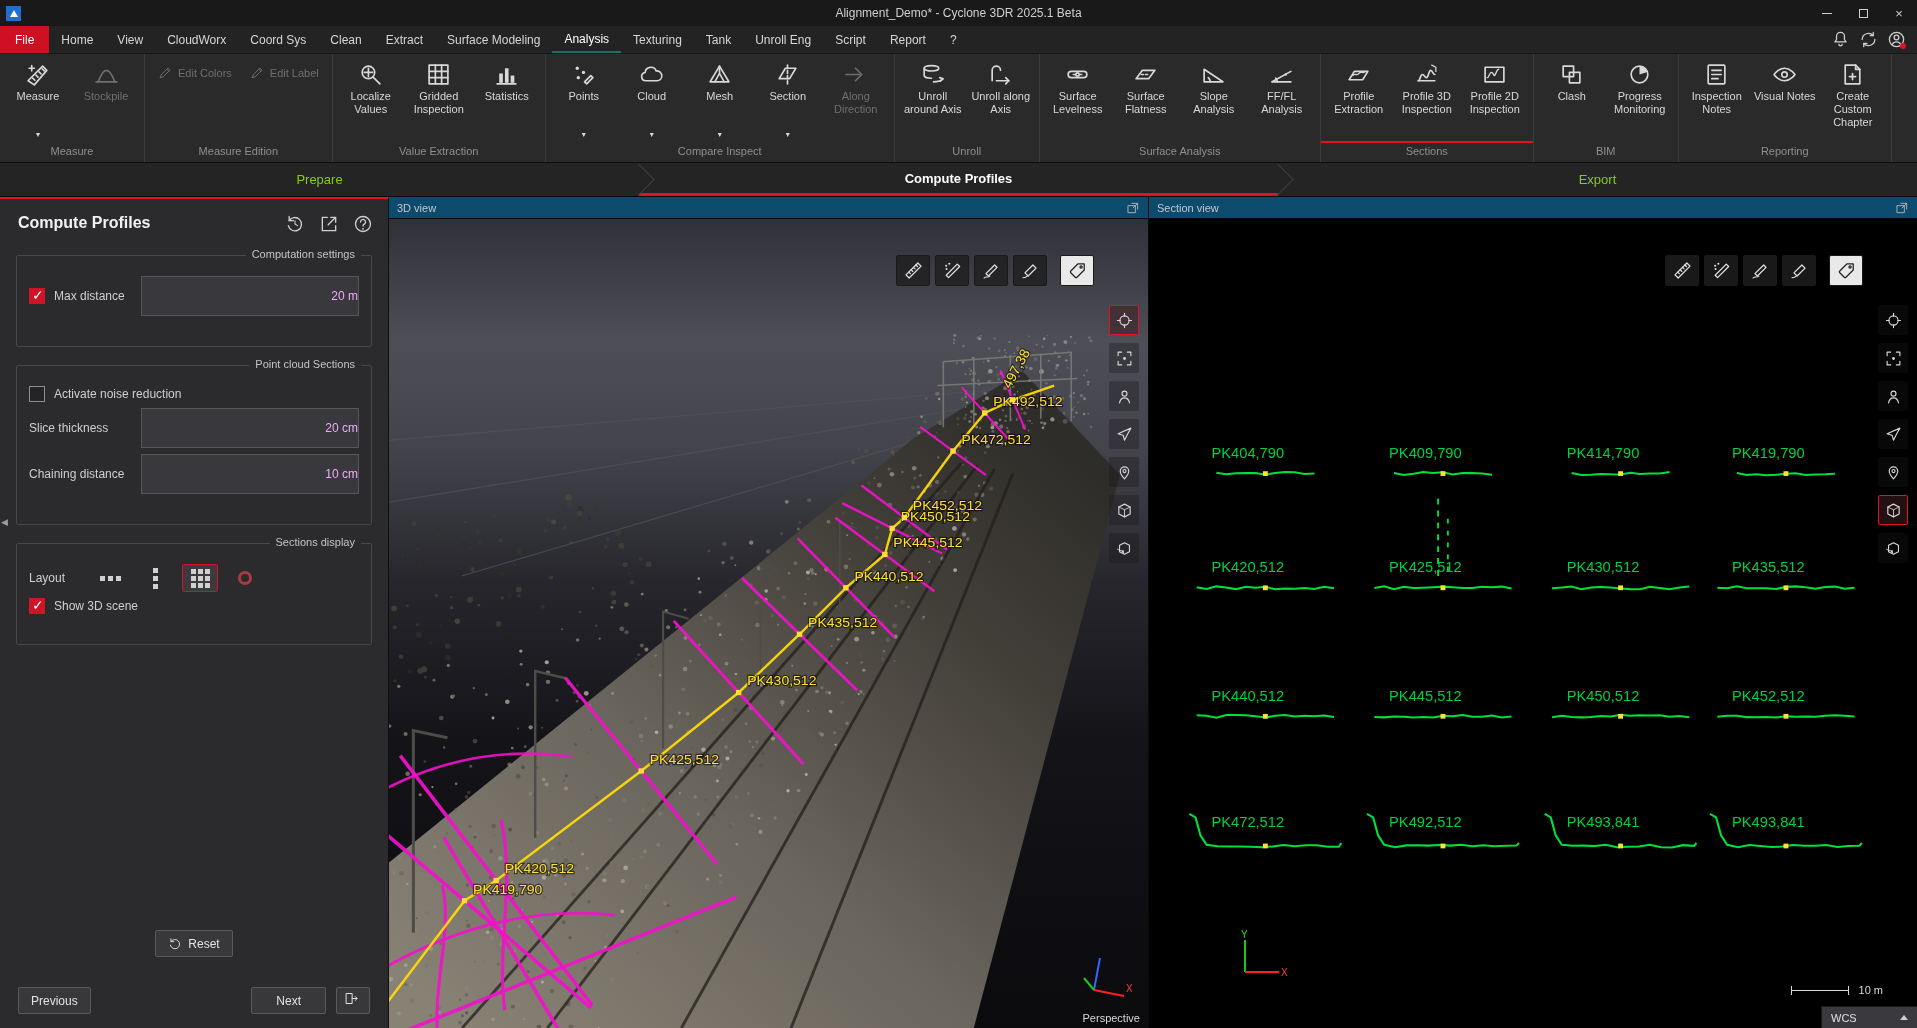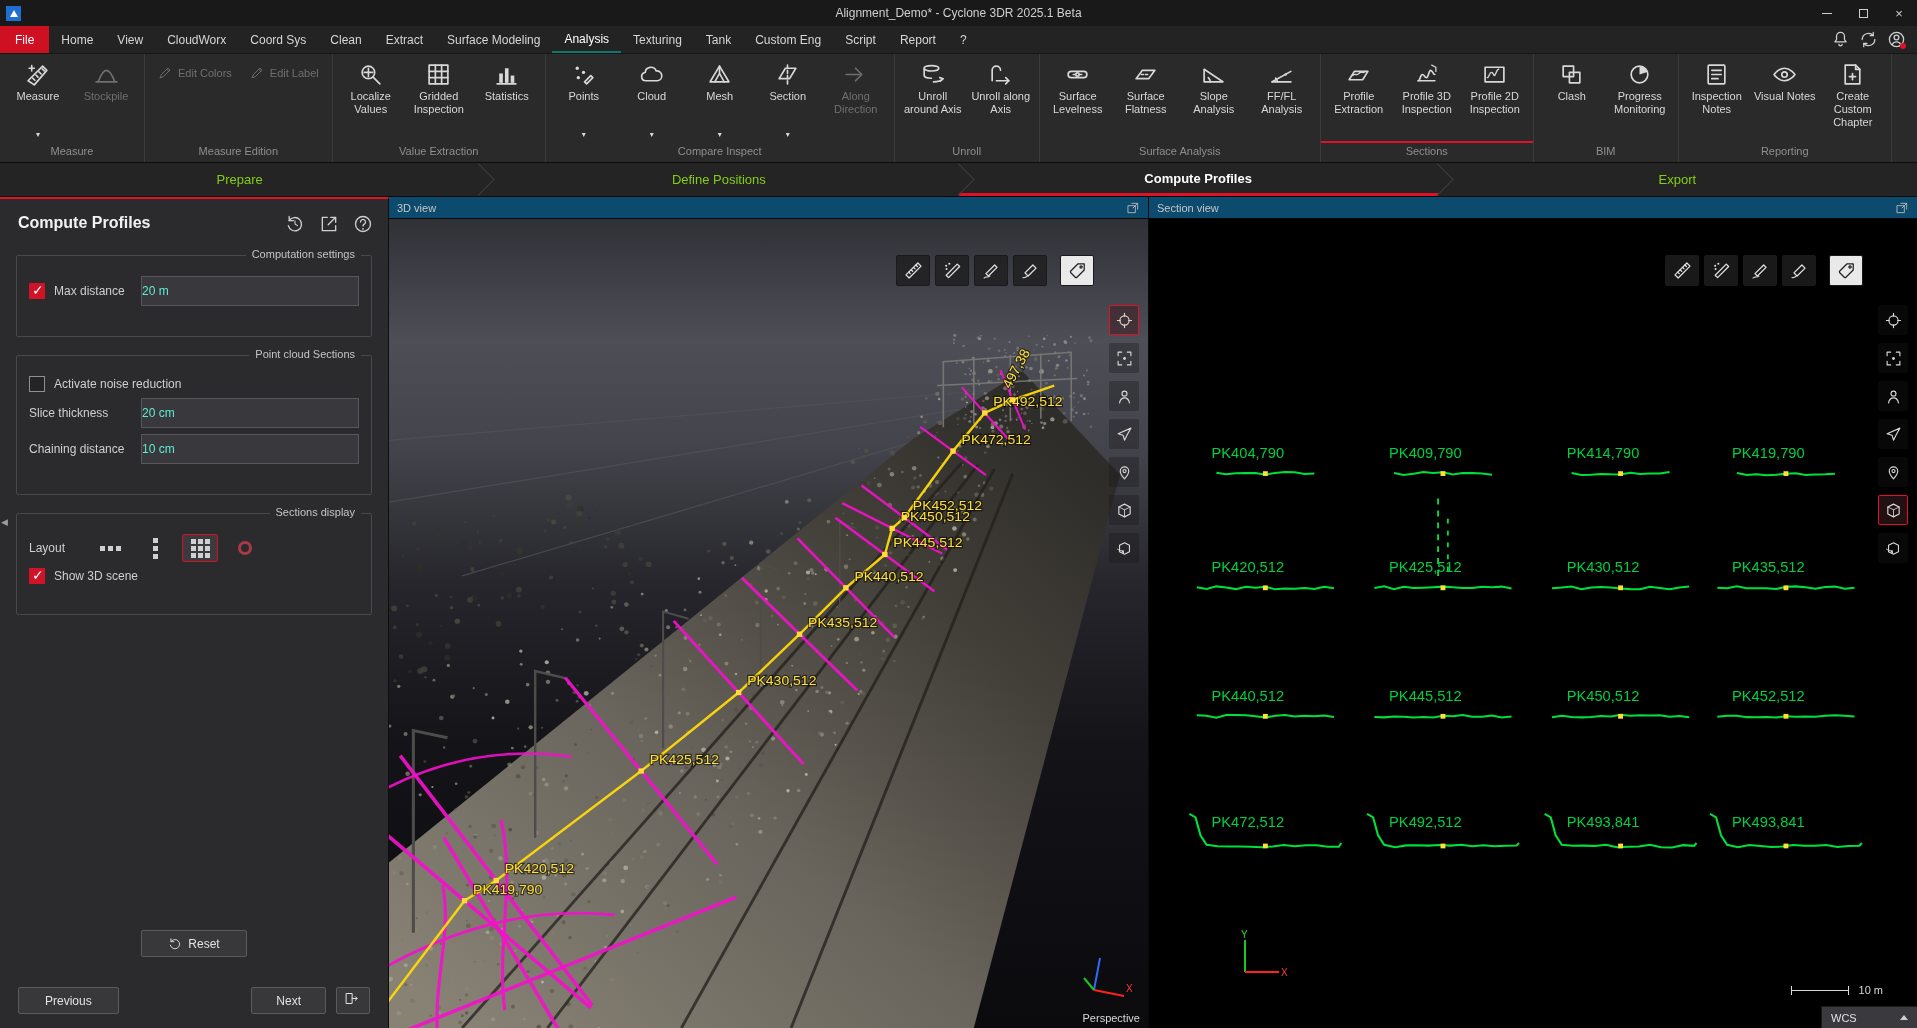--- a/index.html
+++ b/index.html
@@ -57,28 +57,28 @@
 .panel-title{font-size:16px;font-weight:bold;color:#f2f2f2;flex:1}
 .phbtn{width:24px;height:24px;display:flex;align-items:center;justify-content:center;color:#cfcfcf}
 .phbtn svg{width:20px;height:20px}
 .gbox{border:1px solid #47474c;border-radius:2px;margin:12px 16px 6px;padding:14px 12px 24px;position:relative}
 .gbox-label{position:absolute;top:-8px;right:10px;background:#2b2b2e;padding:0 6px;font-size:11px;color:#c4c4c4}
 .frow{display:flex;align-items:center;margin:6px 0;font-size:12px;color:#cfcfcf}
 .cb{width:16px;height:16px;border:1px solid #8f8f8f;background:#242427;margin-right:9px;flex:none;position:relative}
 .cb.checked{background:#d01326;border-color:#d01326}
 .cb.checked::after{content:'✓';color:#fff;position:absolute;left:2px;top:-2px;font-size:14px}
 .flabel{flex:1}
-.tfield{width:218px;height:30px;background:#39393d;border:1px solid #56565b;color:#5eead4;text-align:left;font-size:12px;font-family:"Liberation Sans",sans-serif;flex:none}
+.tfield{width:218px;height:40px;background:#39393d;border:1px solid #56565b;color:#f0abfc;text-align:right;font-size:12px;font-family:"Liberation Sans",sans-serif;flex:none}
 .layout-btn{width:36px;height:28px;border:1px solid transparent;display:flex;align-items:center;justify-content:center;margin-left:9px;border-radius:2px}
 .layout-btn.selected{border-color:#d01326;background:#3a3a3f}
 .ic-dots-h{display:flex;gap:3px}.ic-dots-h i{width:5px;height:5px;background:#d0d0d0;display:block}
 .ic-dots-v{display:flex;flex-direction:column;gap:3px}.ic-dots-v i{width:5px;height:5px;background:#d0d0d0;display:block}
 .ic-grid{display:grid;grid-template-columns:repeat(3,5px);gap:2px}.ic-grid i{width:5px;height:5px;background:#d0d0d0;display:block}
 .ic-circle{width:14px;height:14px;border:3px solid #a83a44;border-radius:50%}
-.btn{height:27px;background:#38383b;border:1px solid #5a5a5a;color:#e2e2e2;font-size:12px;display:inline-flex;align-items:center;justify-content:center;gap:6px;padding:0 26px;border-radius:2px}
+.btn{height:27px;background:#38383b;border:1px solid #5a5a5a;color:#e2e2e2;font-size:12px;display:inline-flex;align-items:center;justify-content:center;gap:6px;padding:0 12px;border-radius:2px}
 .btn svg{width:14px;height:14px}
 .reset-row{display:flex;justify-content:center;margin-top:auto;padding-bottom:30px}
 .bottom-row{display:flex;align-items:center;padding:0 18px 14px;gap:10px}
 .bottom-row .spacer{flex:1}
 .small-iconbtn{width:34px;height:27px;background:#38383b;border:1px solid #5a5a5a;display:flex;align-items:center;justify-content:center;color:#e2e2e2;border-radius:2px}
 .small-iconbtn svg{width:15px;height:15px}
 
 
 .views{flex:1;display:flex;min-width:0}
 .vcol{display:flex;flex-direction:column;min-width:0}
@@ -133,21 +133,21 @@
         <div class="menu-item">Home</div>
         <div class="menu-item">View</div>
         <div class="menu-item">CloudWorx</div>
         <div class="menu-item">Coord Sys</div>
         <div class="menu-item">Clean</div>
         <div class="menu-item">Extract</div>
         <div class="menu-item">Surface Modeling</div>
         <div class="menu-item active">Analysis</div>
         <div class="menu-item">Texturing</div>
         <div class="menu-item">Tank</div>
-        <div class="menu-item">Custom Eng</div>
+        <div class="menu-item">Unroll Eng</div>
         <div class="menu-item">Script</div>
         <div class="menu-item">Report</div>
         <div class="menu-item">?</div>
       </div>
     <div class="menubar-right">
       <div class="mb-iconbtn">
           <span class="fticon">
             <svg viewBox="0 0 24 24" fill="none" stroke="currentColor" stroke-width="1.6" stroke-linecap="round" stroke-linejoin="round">
               <path d="M12 3a5 5 0 0 1 5 5v4l2 3H5l2-3V8a5 5 0 0 1 5-5Z"></path>
               <path d="M10 18a2 2 0 0 0 4 0"></path>
@@ -476,23 +476,20 @@
           </div>
           <div class="rglabel">Reporting</div>
         </div>
       </div>
   </div>
 
   <div class="workflow">
     <div style="display:flex;flex:1">
         <div class="wstep">
           <span>Prepare</span>
-        </div>
-        <div class="wstep">
-          <span>Define Positions</span>
         </div>
         <div class="wstep active">
           <span>Compute Profiles</span>
         </div>
         <div class="wstep">
           <span>Export</span>
         </div>
       </div>
   </div>
 

